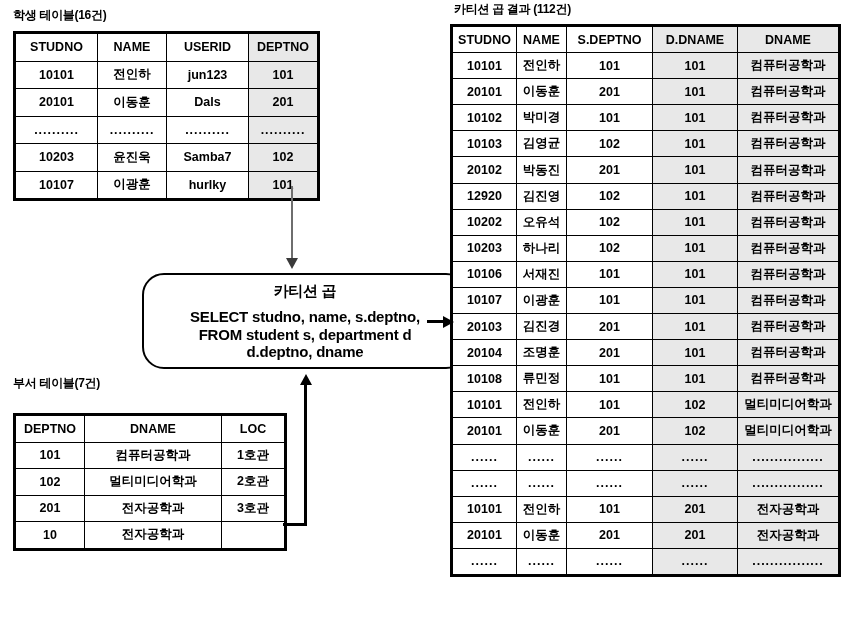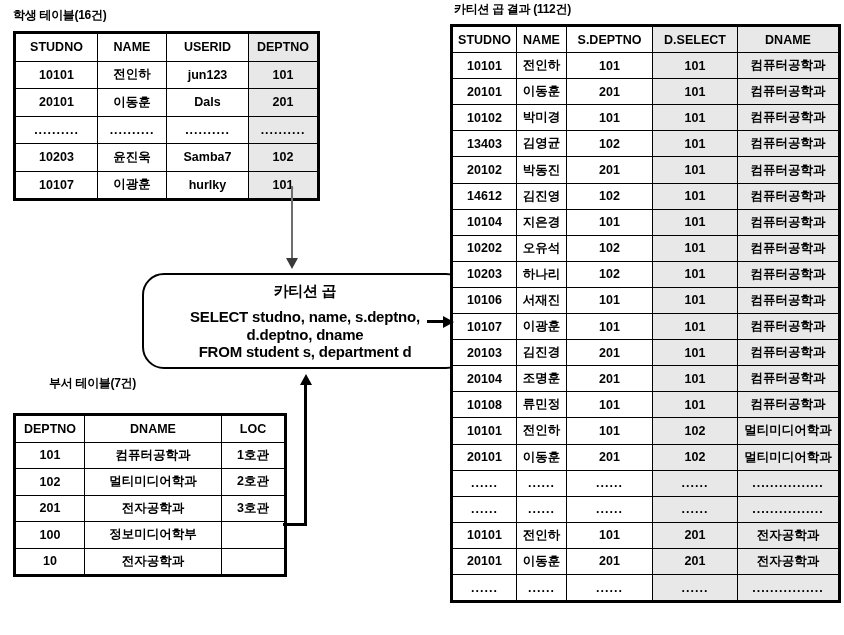--- a/index.html
+++ b/index.html
@@ -149,21 +149,21 @@
       </tr>
       <tr>
         <td>10107</td>
         <td>이광훈</td>
         <td>hurlky</td>
         <td class="hl">101</td>
       </tr>
     </tbody>
 </table>
 
-<div class="title" style="left:13px;top:375px;margin-left:36px;">부서 테이블(7건)</div>
+<div class="title" style="left:13px;top:375px;">부서 테이블(7건)</div>
 <table class="grid" id="dept-table">
   <colgroup>
       <col class="c1">
       <col class="c2">
       <col class="c3">
     </colgroup>
   <thead>
       <tr>
         <th>DEPTNO</th>
         <th>DNAME</th>
@@ -180,56 +180,51 @@
         <td>102</td>
         <td class="lft">멀티미디어학과</td>
         <td>2호관</td>
       </tr>
       <tr>
         <td>201</td>
         <td class="lft">전자공학과</td>
         <td>3호관</td>
       </tr>
       <tr>
-        <td>100</td>
-        <td class="lft">정보미디어학부</td>
-        <td></td>
-      </tr>
-      <tr>
         <td>10</td>
         <td class="lft">전자공학과</td>
         <td></td>
       </tr>
     </tbody>
 </table>
 
 <div id="query-box">
   <div class="bx-title">카티션 곱</div>
   <div class="bx-sql">
     <div>SELECT studno, name, s.deptno,</div>
+    <div>FROM student s, department d</div>
     <div>d.deptno, dname</div>
-    <div>FROM student s, department d</div>
   </div>
 </div>
 
 <div class="title" style="left:454px;top:1px;">카티션 곱 결과 (112건)</div>
 <table class="grid" id="result-table">
   <colgroup>
       <col class="c1">
       <col class="c2">
       <col class="c3">
       <col class="c4">
       <col class="c5">
     </colgroup>
   <thead>
       <tr>
         <th>STUDNO</th>
         <th>NAME</th>
         <th>S.DEPTNO</th>
-        <th class="hl">D.SELECT</th>
+        <th class="hl">D.DNAME</th>
         <th class="hl">DNAME</th>
       </tr>
     </thead>
   <tbody>
       <tr>
         <td>10101</td>
         <td class="lft">전인하</td>
         <td>101</td>
         <td class="hl">101</td>
         <td class="hl lft">컴퓨터공학과</td>
@@ -242,44 +237,37 @@
         <td class="hl lft">컴퓨터공학과</td>
       </tr>
       <tr>
         <td>10102</td>
         <td class="lft">박미경</td>
         <td>101</td>
         <td class="hl">101</td>
         <td class="hl lft">컴퓨터공학과</td>
       </tr>
       <tr>
-        <td>13403</td>
+        <td>10103</td>
         <td class="lft">김영균</td>
         <td>102</td>
         <td class="hl">101</td>
         <td class="hl lft">컴퓨터공학과</td>
       </tr>
       <tr>
         <td>20102</td>
         <td class="lft">박동진</td>
         <td>201</td>
         <td class="hl">101</td>
         <td class="hl lft">컴퓨터공학과</td>
       </tr>
       <tr>
-        <td>14612</td>
+        <td>12920</td>
         <td class="lft">김진영</td>
         <td>102</td>
-        <td class="hl">101</td>
-        <td class="hl lft">컴퓨터공학과</td>
-      </tr>
-      <tr>
-        <td>10104</td>
-        <td class="lft">지은경</td>
-        <td>101</td>
         <td class="hl">101</td>
         <td class="hl lft">컴퓨터공학과</td>
       </tr>
       <tr>
         <td>10202</td>
         <td class="lft">오유석</td>
         <td>102</td>
         <td class="hl">101</td>
         <td class="hl lft">컴퓨터공학과</td>
       </tr>

